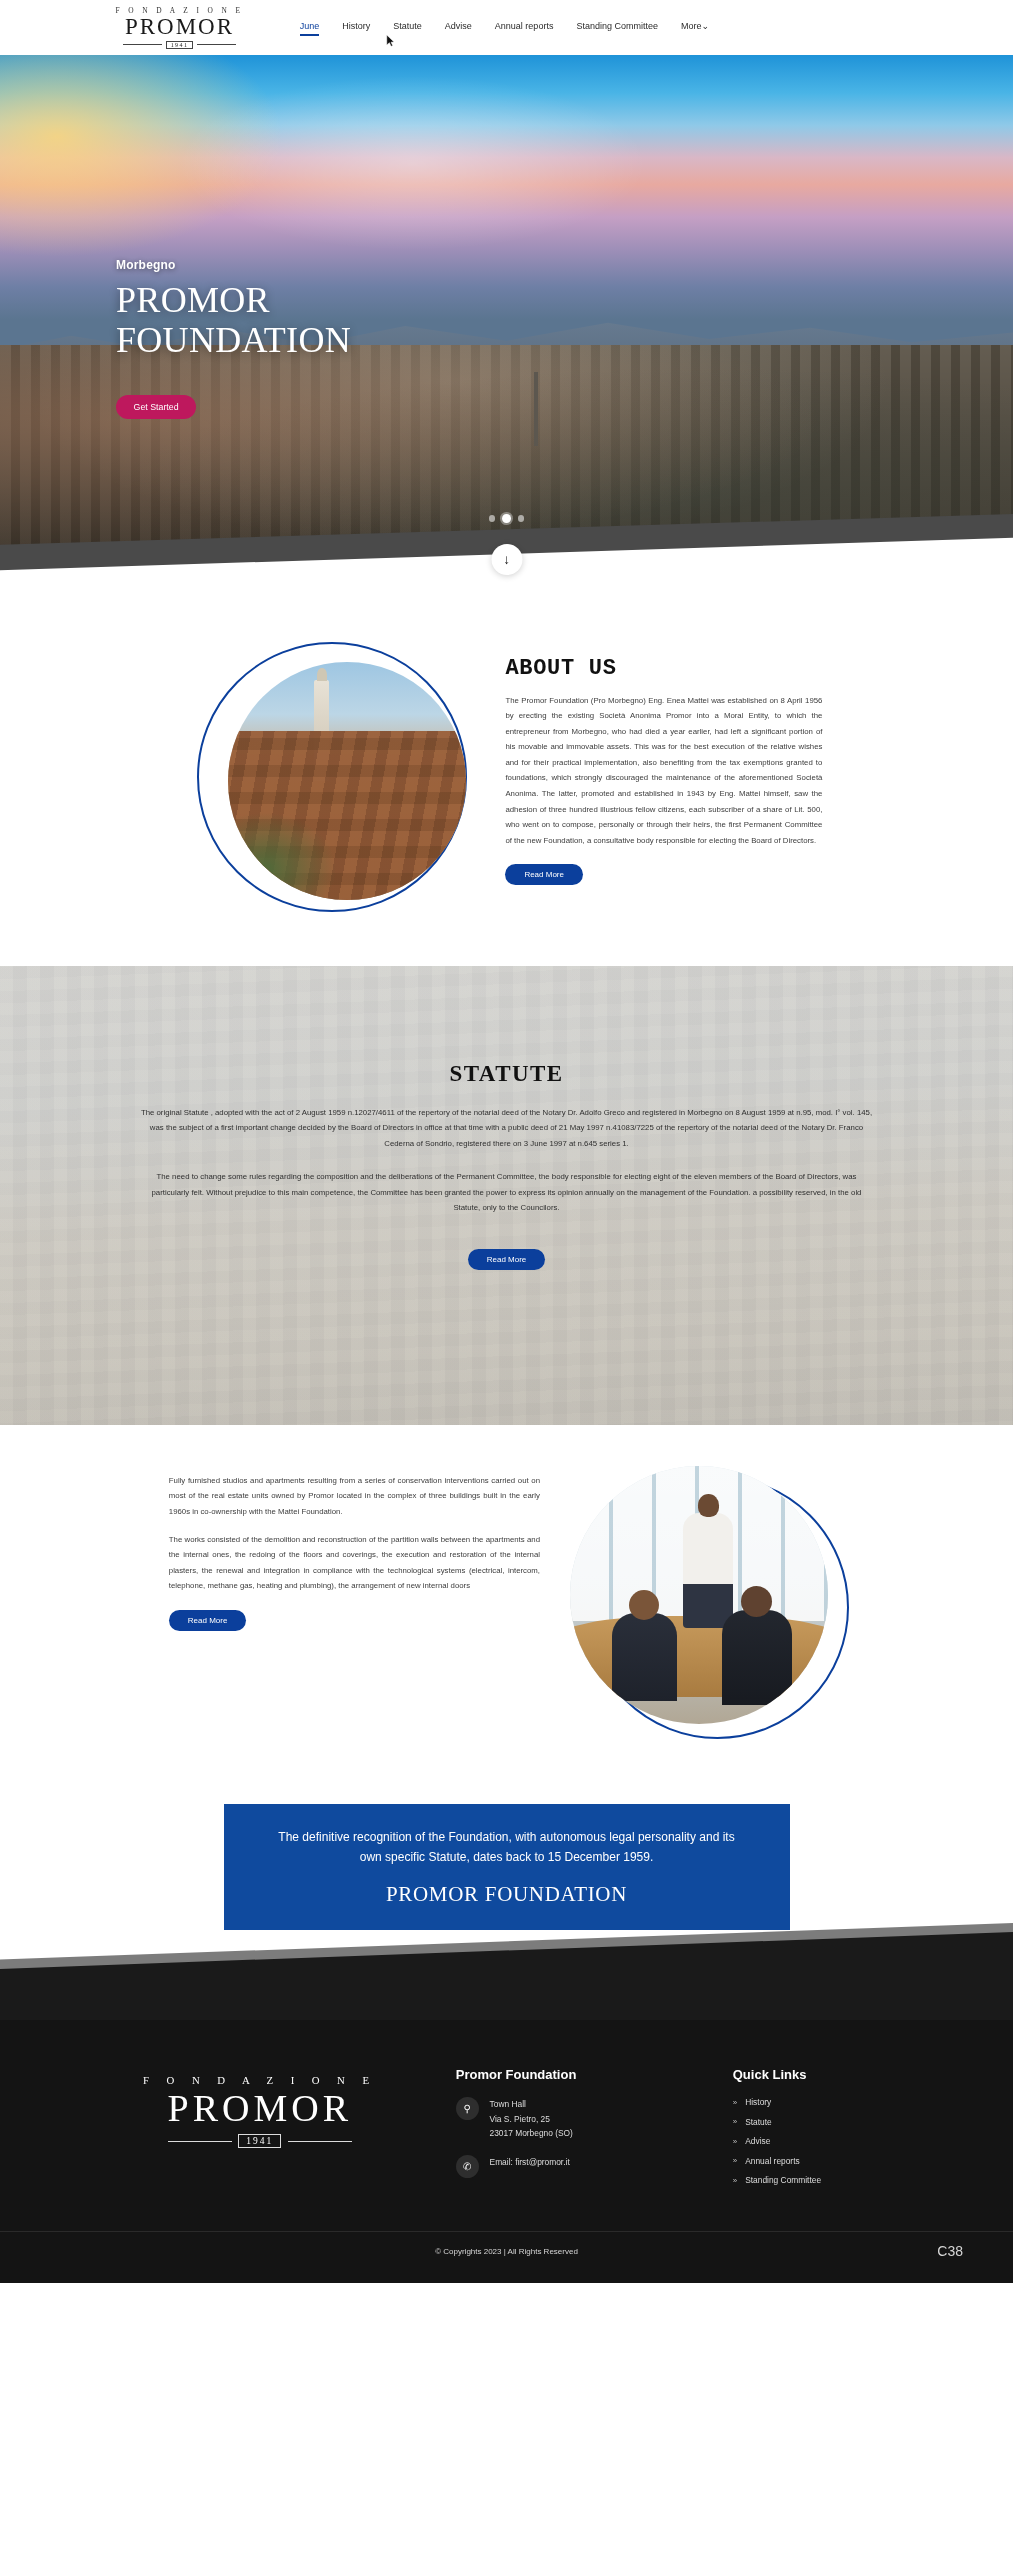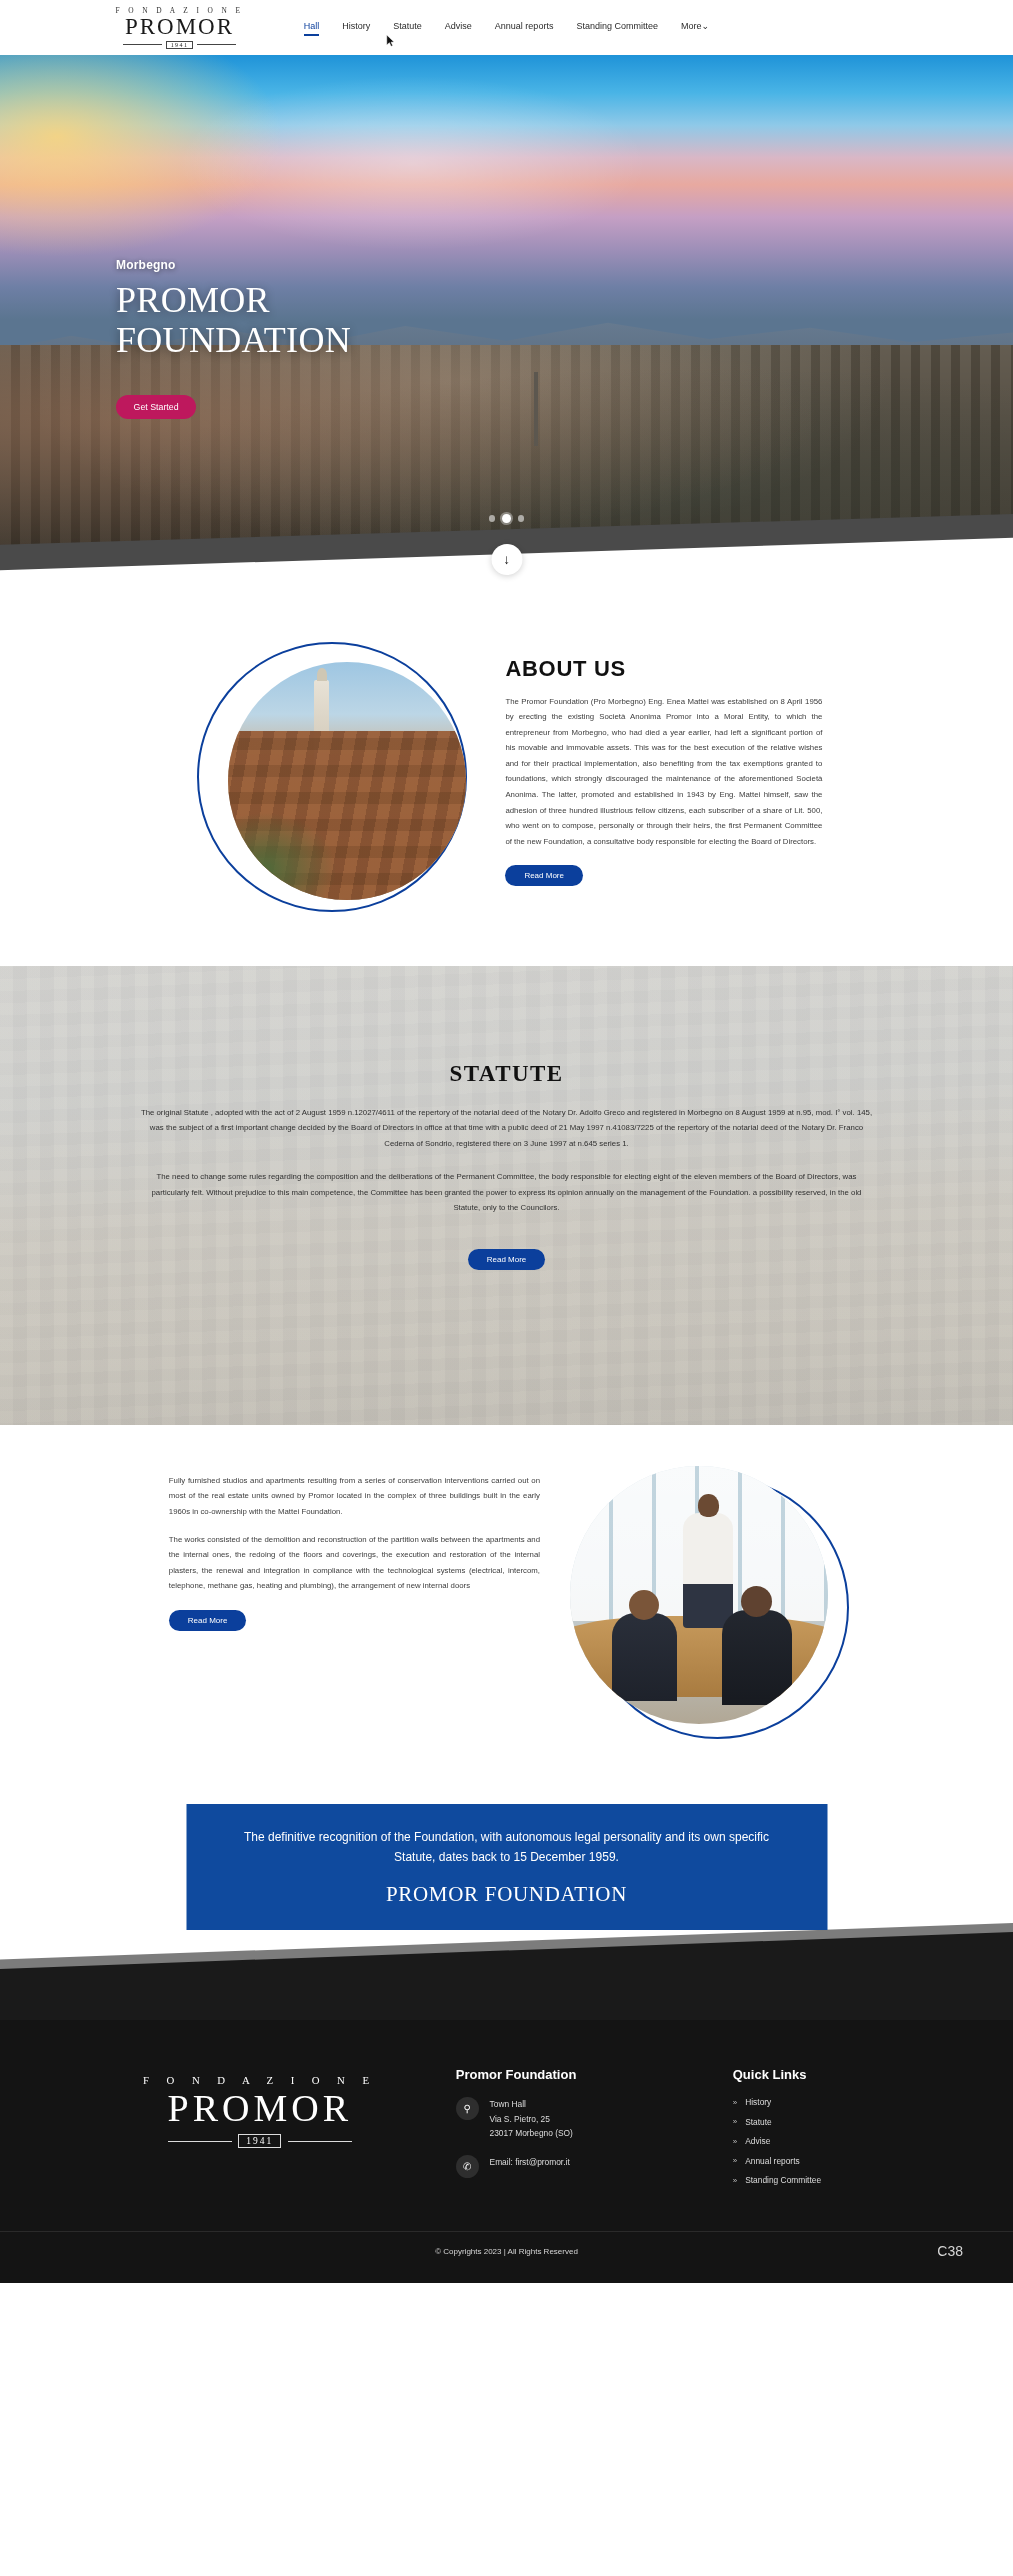--- a/index.html
+++ b/index.html
@@ -234,21 +234,21 @@
       repeating-linear-gradient(0deg, #d9cdb6 0 15px, #c3b69c 15px 27px);
     background-blend-mode: multiply;
     opacity: .95;
   }
   .about-photo .greens {
     position:absolute; left:-13.5px; bottom:-6.8px; width:122px; height:95px;
     background: radial-gradient(ellipse at 40% 60%, #4f6b3a, rgba(79,107,58,0) 70%);
   }
   .about-text { width: 317px; padding-top: 13.5px; }
   .sec-title {
-    font-family: Liberation Sans, sans-serif;
+    font-family: Liberation Mono, monospace;
     font-size: 22px;
     letter-spacing: 0.7px;
     color: #111;
     margin-bottom: 12px;
   }
   .body-text {
     font-size: 7.8px;
     line-height: 2.0;
     color: #3c3c3c;
     text-align: justify;
@@ -383,21 +383,21 @@
   .quote-grey {
     position:absolute; left:0; right:0; bottom: 36px; height: 61px;
     background:#6e6e6e;
     clip-path: polygon(0 60%, 100% 0, 100% 100%, 0 100%);
     opacity:.9;
   }
   .quote-box {
     position: absolute;
     left: 50%; transform: translateX(-50%);
     top: 6.8px;
-    width: 641px;
+    width: 566px;
     background: #0f4a9e;
     color: #fff;
     padding: 24px 47px 23px 47px;
     text-align: center;
     z-index: 5;
   }
   .quote-text { font-size: 12px; line-height: 1.65; }
   .quote-brand {
     font-family: "Liberation Serif", serif;
     font-size: 21px;
@@ -458,21 +458,21 @@
     <div class="brand-top">F O N D A Z I O N E</div>
     <div class="brand-mid">PROMOR</div>
     <div class="brand-rule">
       <span class="ln"></span>
       <span class="brand-year">1941</span>
       <span class="ln"></span>
     </div>
   </div>
 
   <nav class="nav">
-    <a href="#" class="active">Hall</a>
+    <a href="#" class="active">June</a>
     <a href="#">History</a>
     <a href="#">Statute</a>
     <a href="#">Advise</a>
     <a href="#">Annual reports</a>
     <a href="#">Standing Committee</a>
     <a href="#"><span>More</span><span>⌄</span></a>
   </nav>
 
   <svg class="cursor-arrow" viewBox="0 0 12 18">
     <path d="M0 0 L0 15 L4 11.5 L6.5 17 L9 16 L6.5 10.8 L11 10.5 Z" fill="#111" stroke="#fff" stroke-width="0.8"></path>

